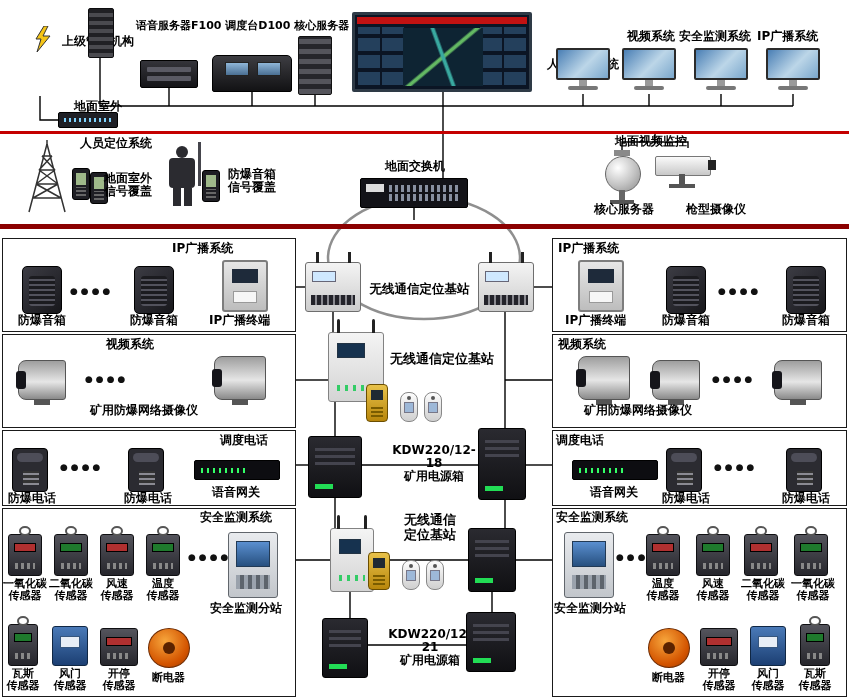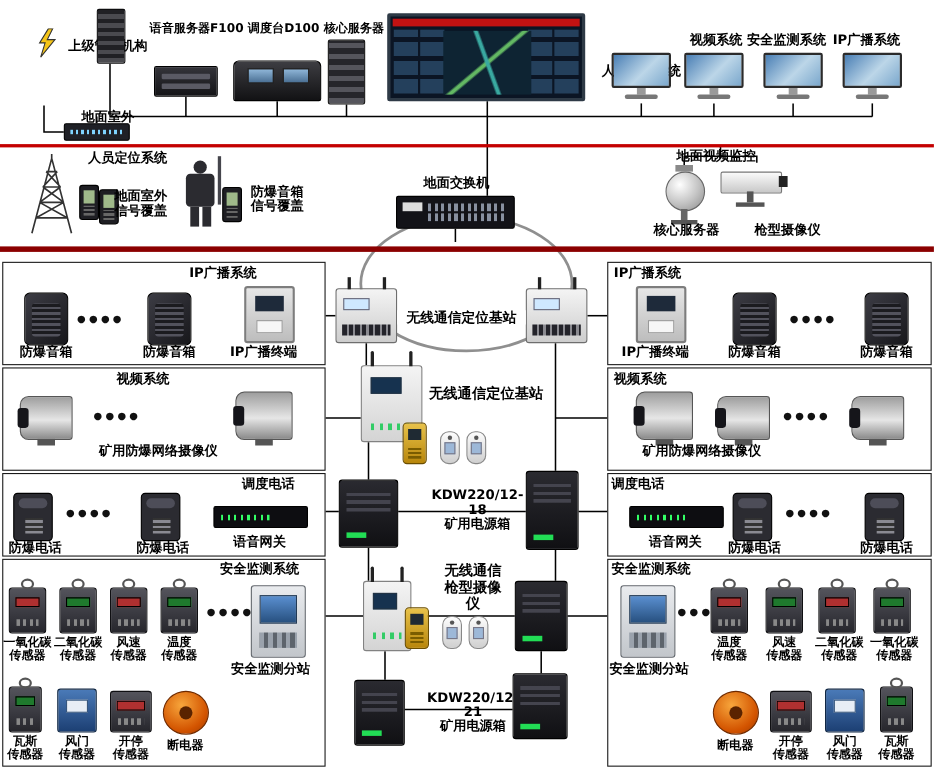--- a/index.html
+++ b/index.html
@@ -421,21 +421,21 @@
       <span class="pb-led"></span>
     </div>
   <div class="lbl" style="left:384px;top:444px;width:100px;">KDW220/12-18
 矿用电源箱</div>
   <div class="abs pbox" style="left:478px;top:428px;width:48px;height:72px;">
       <span class="pb-slots"></span>
       <span class="pb-led"></span>
     </div>
 
   <div class="lbl" style="left:400px;top:512px;width:60px;font-size:13px;line-height:15px;">无线通信
-枪型摄像仪</div>
+定位基站</div>
   <div class="abs base-st" style="left:330px;top:528px;width:44px;height:64px;">
     <span class="bs-ant" style="left:6px;"></span>
       <span class="bs-ant" style="right:6px;"></span>
     <span class="bs-scr" style="width:20px;"></span>
       <span class="bs-led"></span>
   </div>
   <div class="abs pbox" style="left:468px;top:528px;width:48px;height:64px;">
       <span class="pb-slots"></span>
       <span class="pb-led"></span>
     </div>

